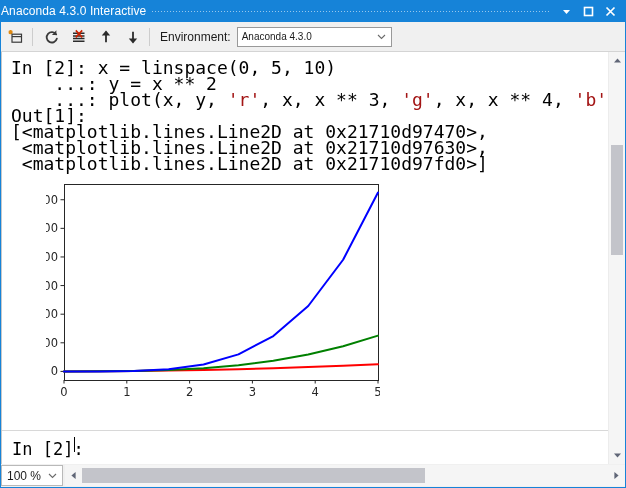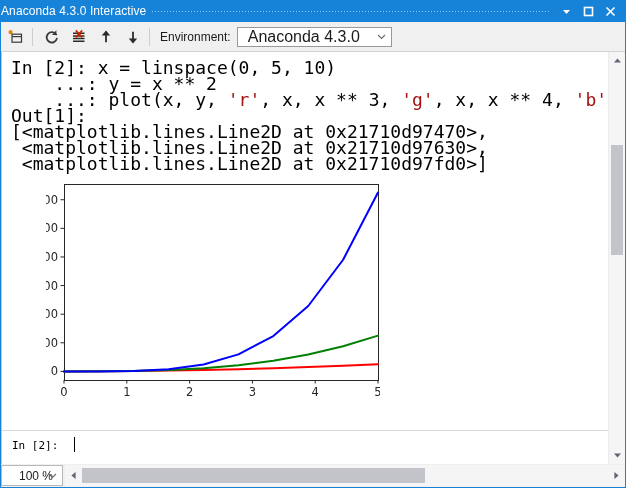--- a/index.html
+++ b/index.html
@@ -100,23 +100,23 @@
     width: 155px;
     height: 20px;
     background: #ffffff;
     border: 1px solid #999999;
     display: flex;
     align-items: center;
     box-sizing: border-box;
     position: relative;
   }
   .env-combo-text {
-    font-size: 16px;
+    font-size: 10px;
     color: #1b1b1b;
-    padding-left: 10px;
+    padding-left: 4px;
     white-space: nowrap;
     overflow: hidden;
   }
   .env-combo-arrow {
     position: absolute;
     right: 5px;
     top: 0;
     height: 18px;
     display: flex;
     align-items: center;
@@ -177,21 +177,21 @@
     top: 379px;
     width: 606px;
     height: 33px;
     background: #ffffff;
   }
   .prompt-text {
     position: absolute;
     left: 10px;
     top: 8px;
     font-family: "DejaVu Sans Mono", "Liberation Mono", monospace;
-    font-size: 11px;
+    font-size: 17px;
     color: #000000;
     white-space: pre;
   }
   .caret {
     position: absolute;
     left: 72px;
     top: 6px;
     width: 1px;
     height: 15px;
     background: #000000;
@@ -244,21 +244,21 @@
     border: 1px solid #b9b9b9;
     display: flex;
     align-items: center;
     box-sizing: border-box;
     position: relative;
     margin-left: 0px;
   }
   .zoom-text {
     font-size: 12px;
     color: #1b1b1b;
-    padding-left: 17px;
+    padding-left: 5px;
   }
   .zoom-arrow {
     position: absolute;
     right: 5px;
     top: 0;
     height: 19px;
     display: flex;
     align-items: center;
   }
   .hscroll {

